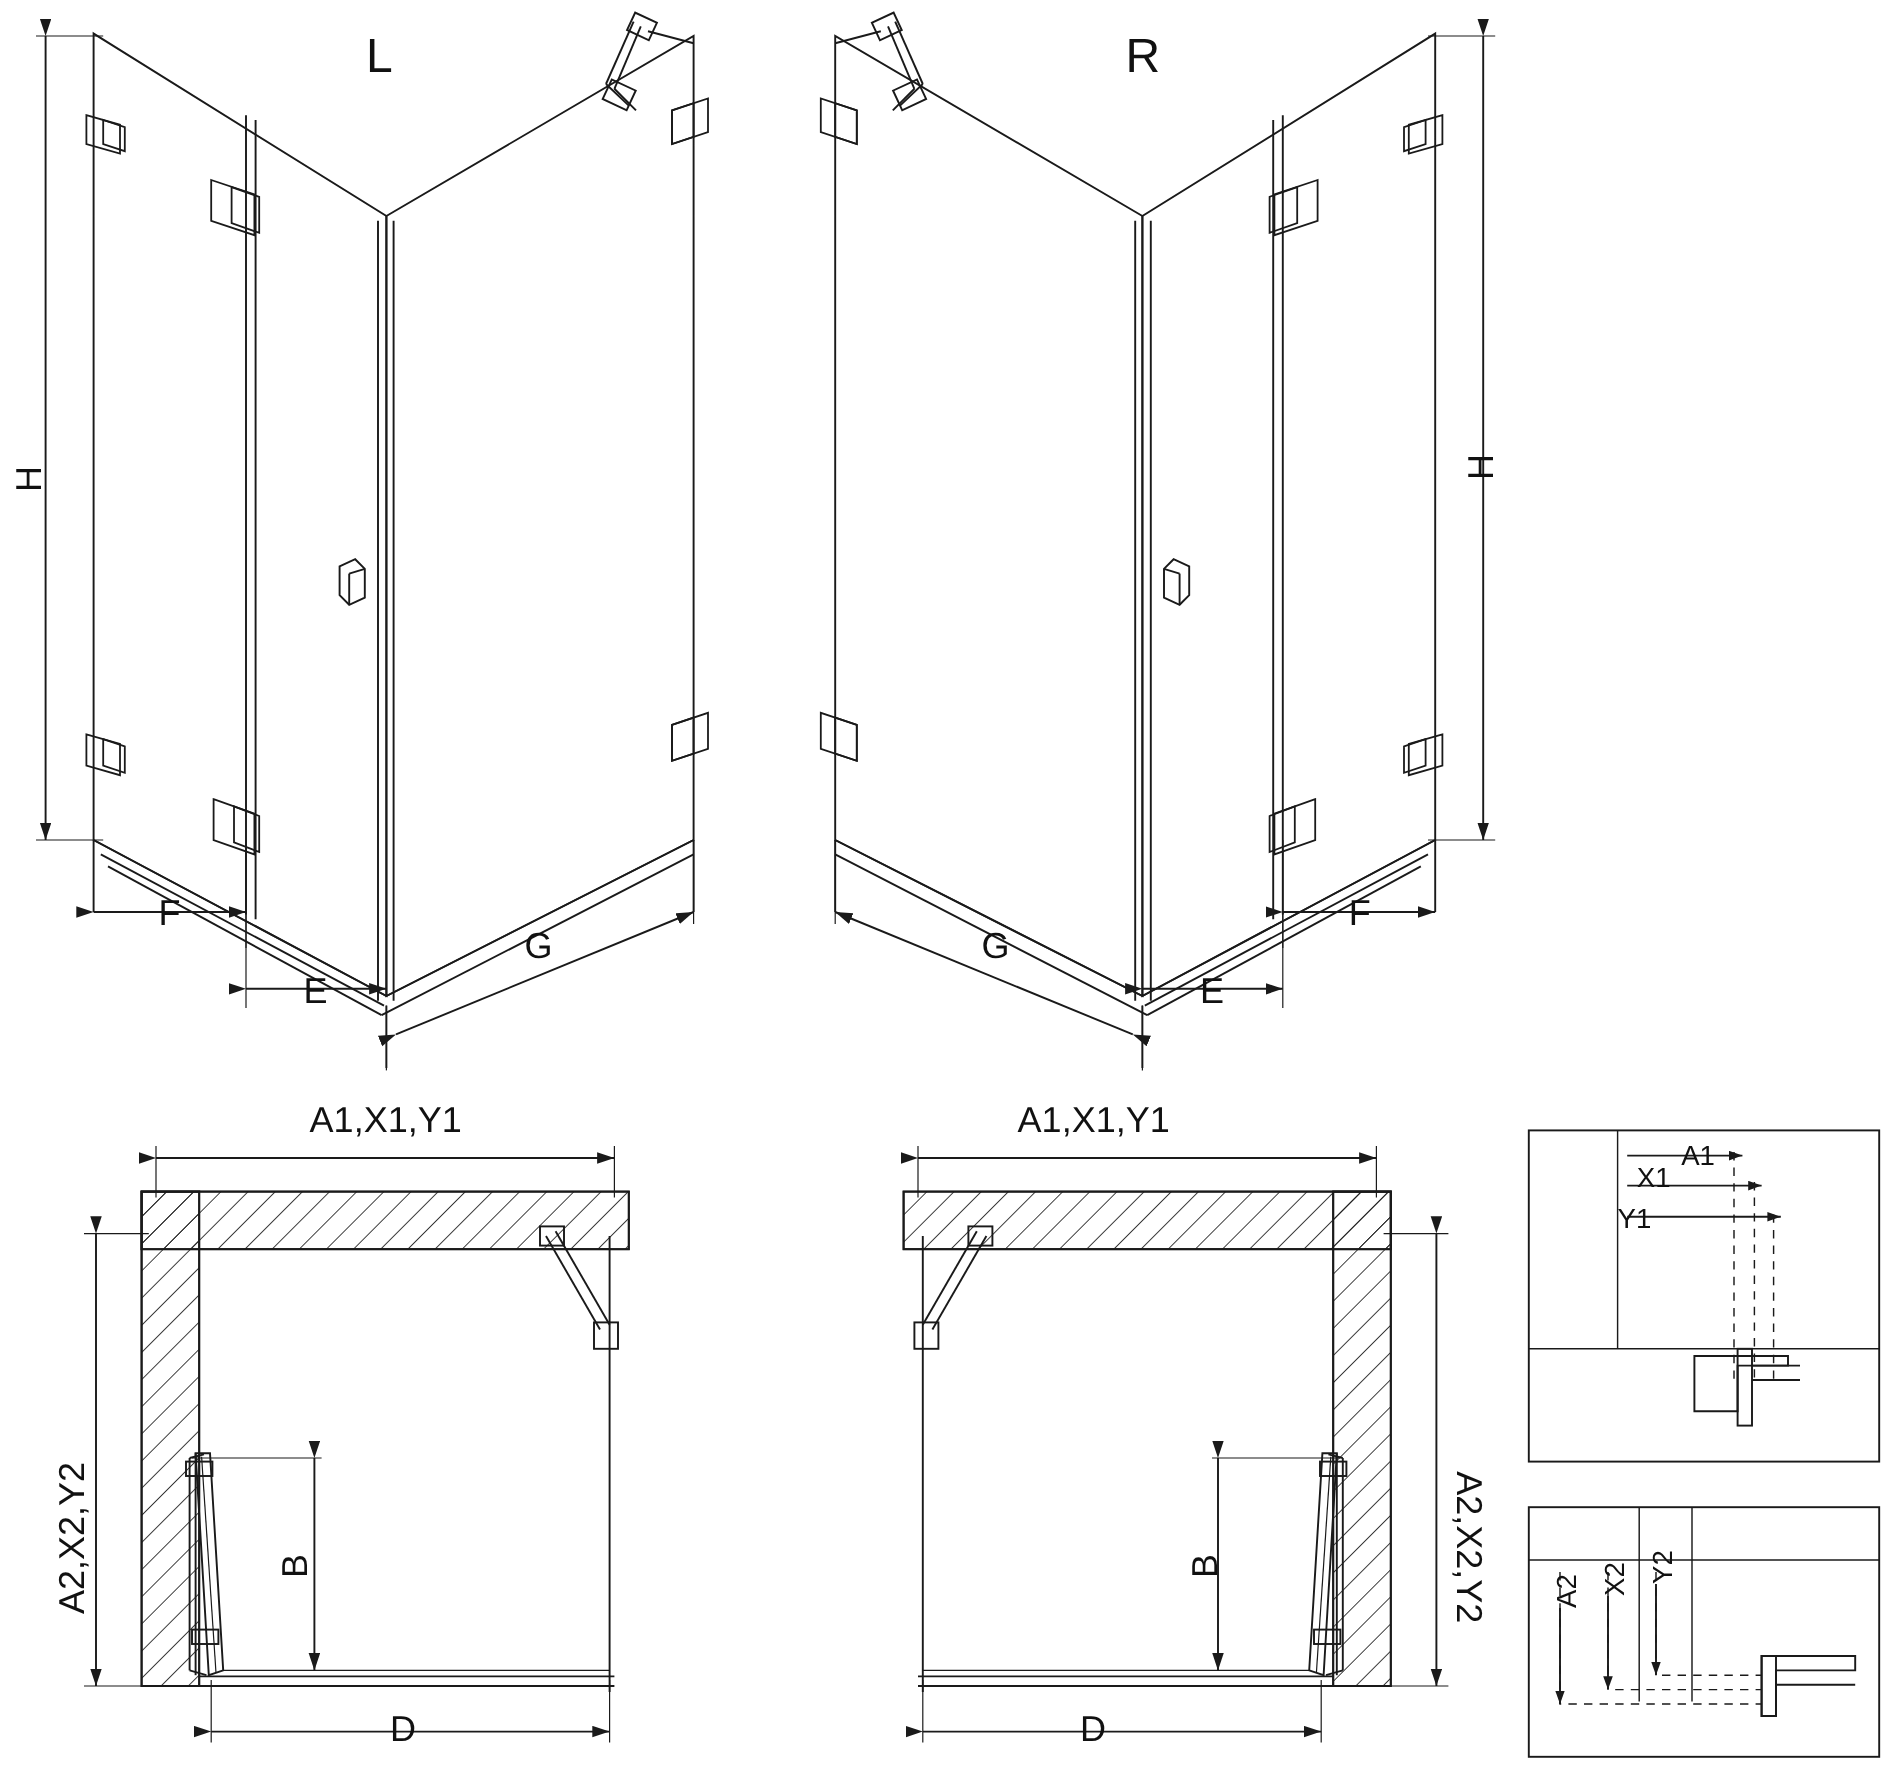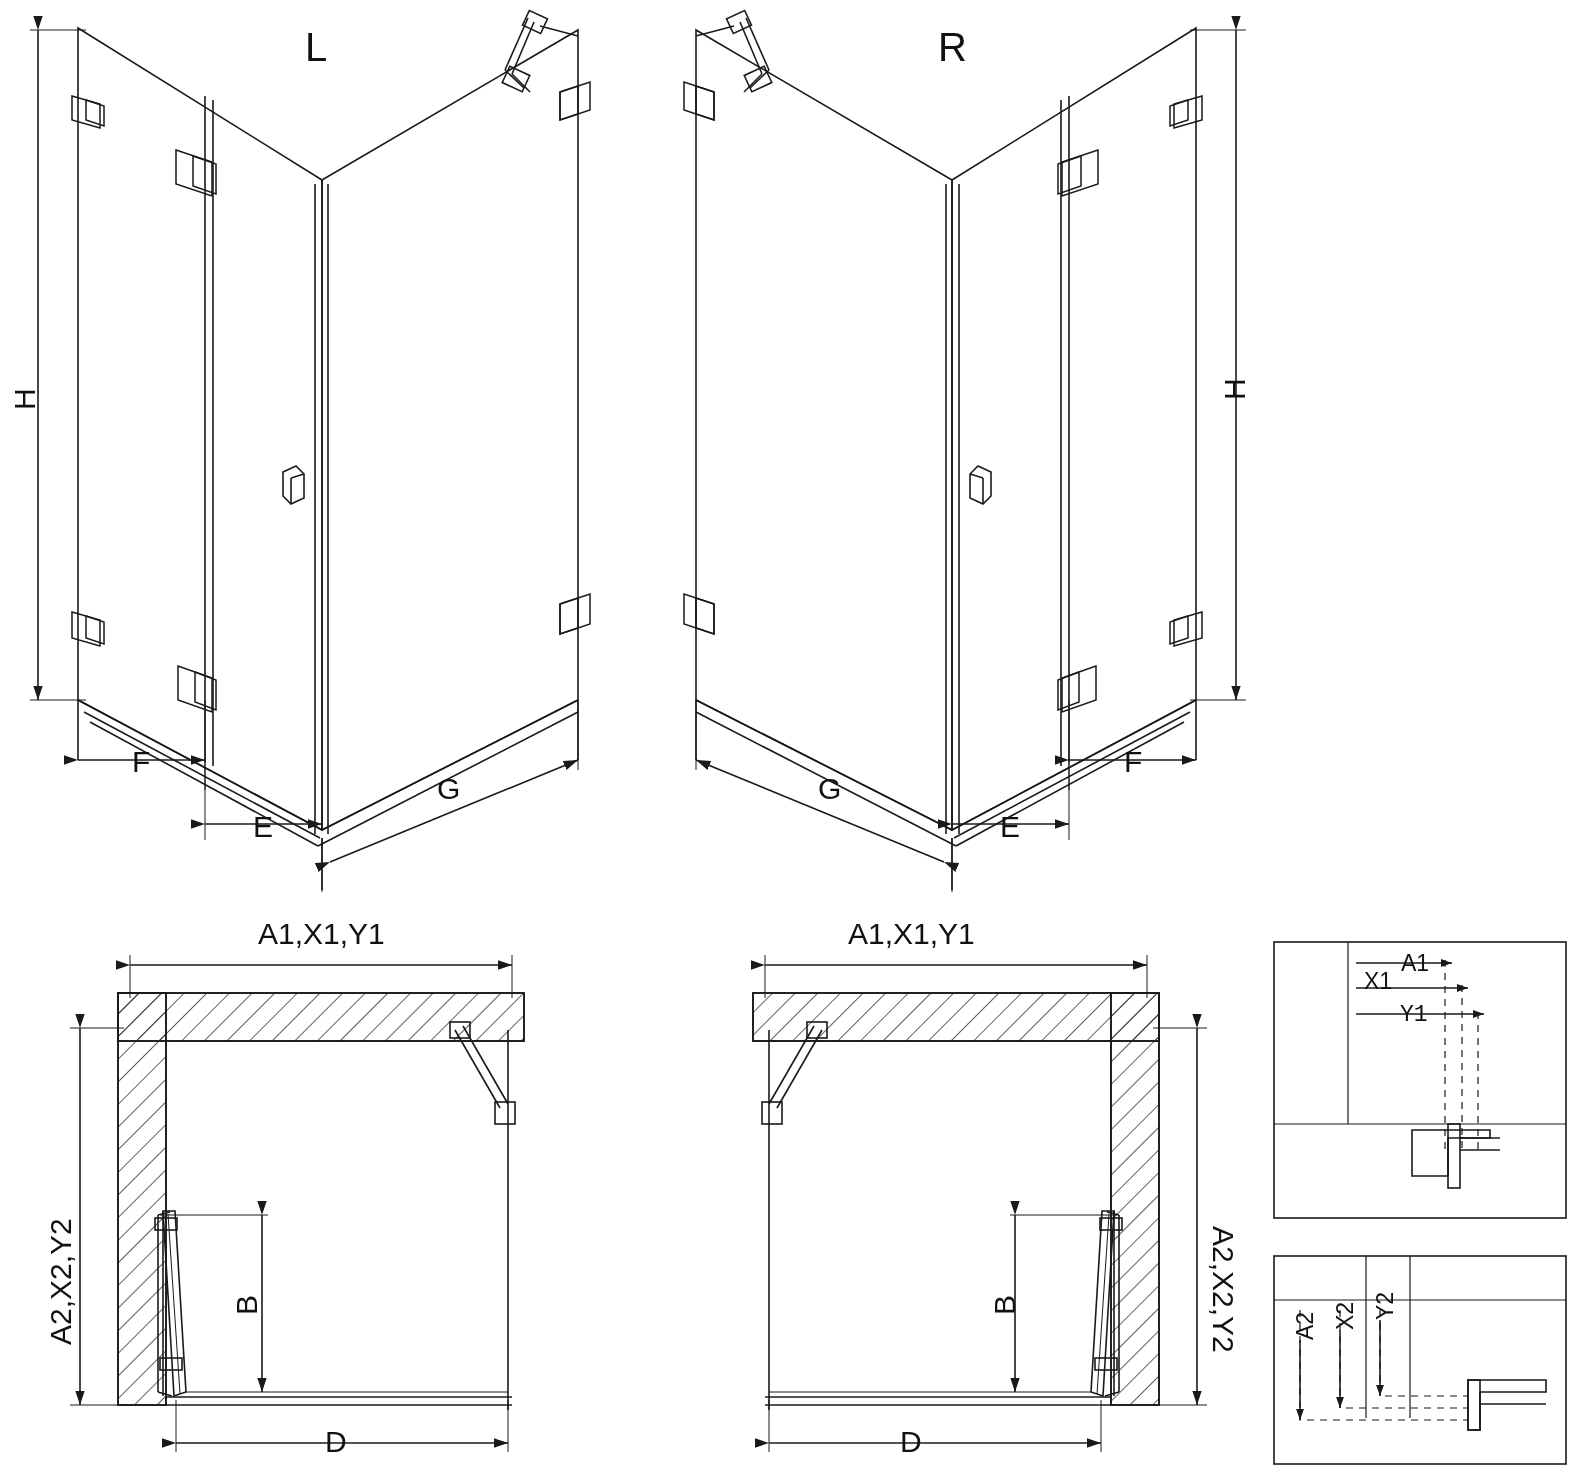--- a/index.html
+++ b/index.html
@@ -294,19 +294,19 @@
 <div class="lbl mid rot90" style="left:230px;top:1315px;">B</div>
 <div class="lbl mid" style="left:325px;top:1425px;">D</div>
 
 <div class="lbl mid" style="left:848px;top:917px;">A1,X1,Y1</div>
 <div class="lbl mid rot90b" style="left:1240px;top:1226px;">A2,X2,Y2</div>
 <div class="lbl mid rot90" style="left:988px;top:1315px;">B</div>
 <div class="lbl mid" style="left:900px;top:1425px;">D</div>
 
 <div class="lbl sml" style="left:1364px;top:950px;margin-left:37px;">A1</div>
 <div class="lbl sml" style="left:1364px;top:968px;">X1</div>
-<div class="lbl sml" style="left:1400px;top:1002px;font-family:Liberation Mono, monospace;">Y1</div>
+<div class="lbl sml" style="left:1348px;top:1002px;">Y1</div>
 
 <div class="lbl sml rot90" style="left:1292px;top:1340px;">A2</div>
 <div class="lbl sml rot90" style="left:1332px;top:1330px;">X2</div>
 <div class="lbl sml rot90" style="left:1372px;top:1320px;">Y2</div>
 
 </div>
 
 </body></html>

